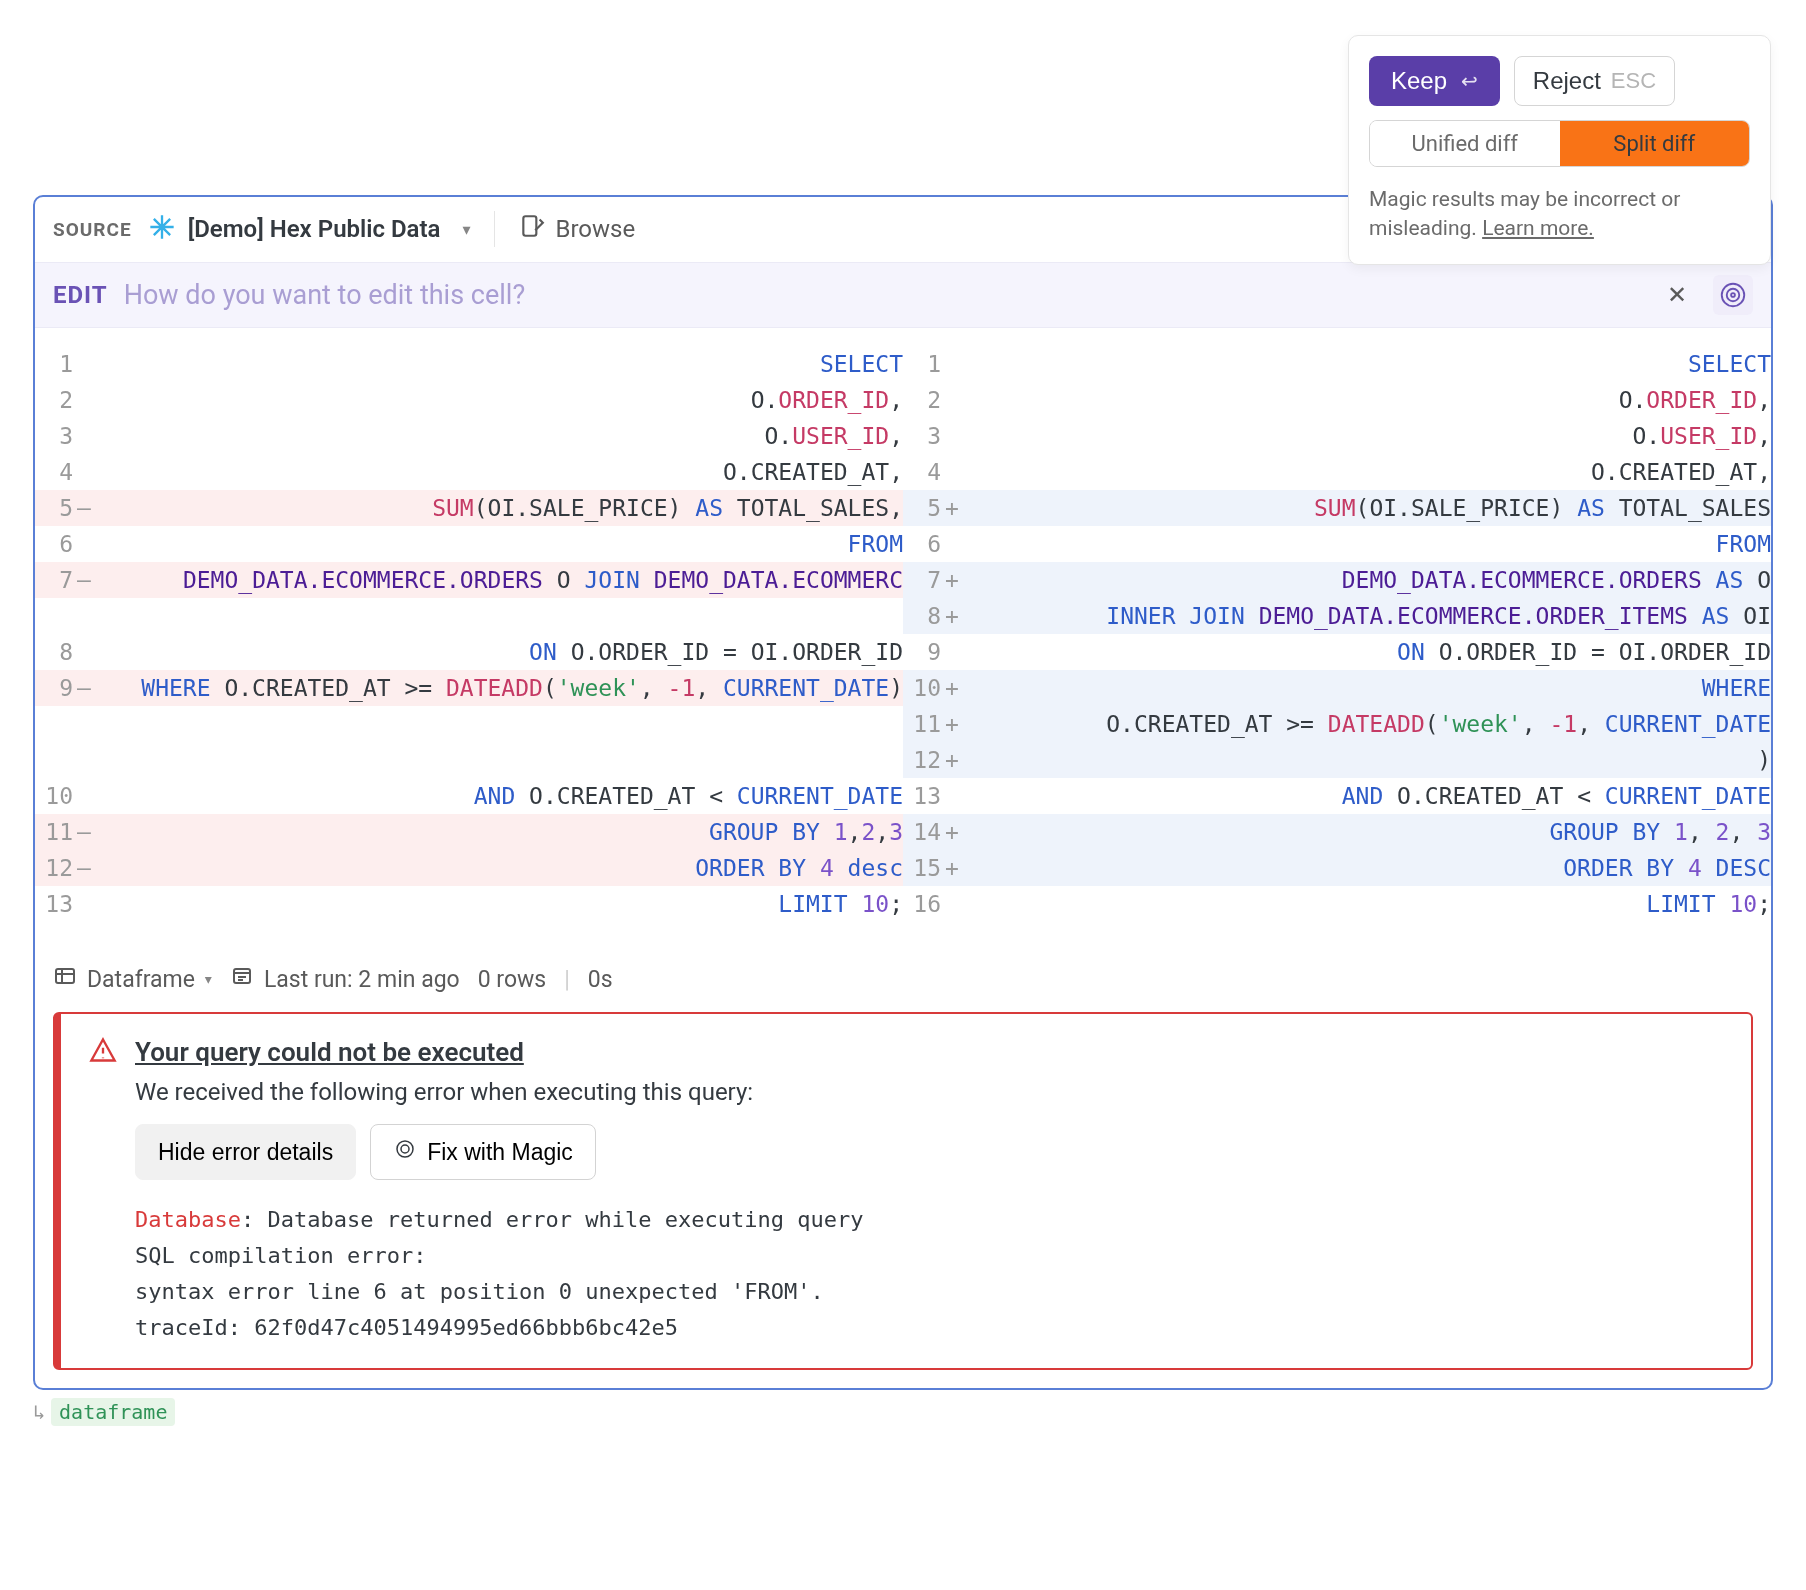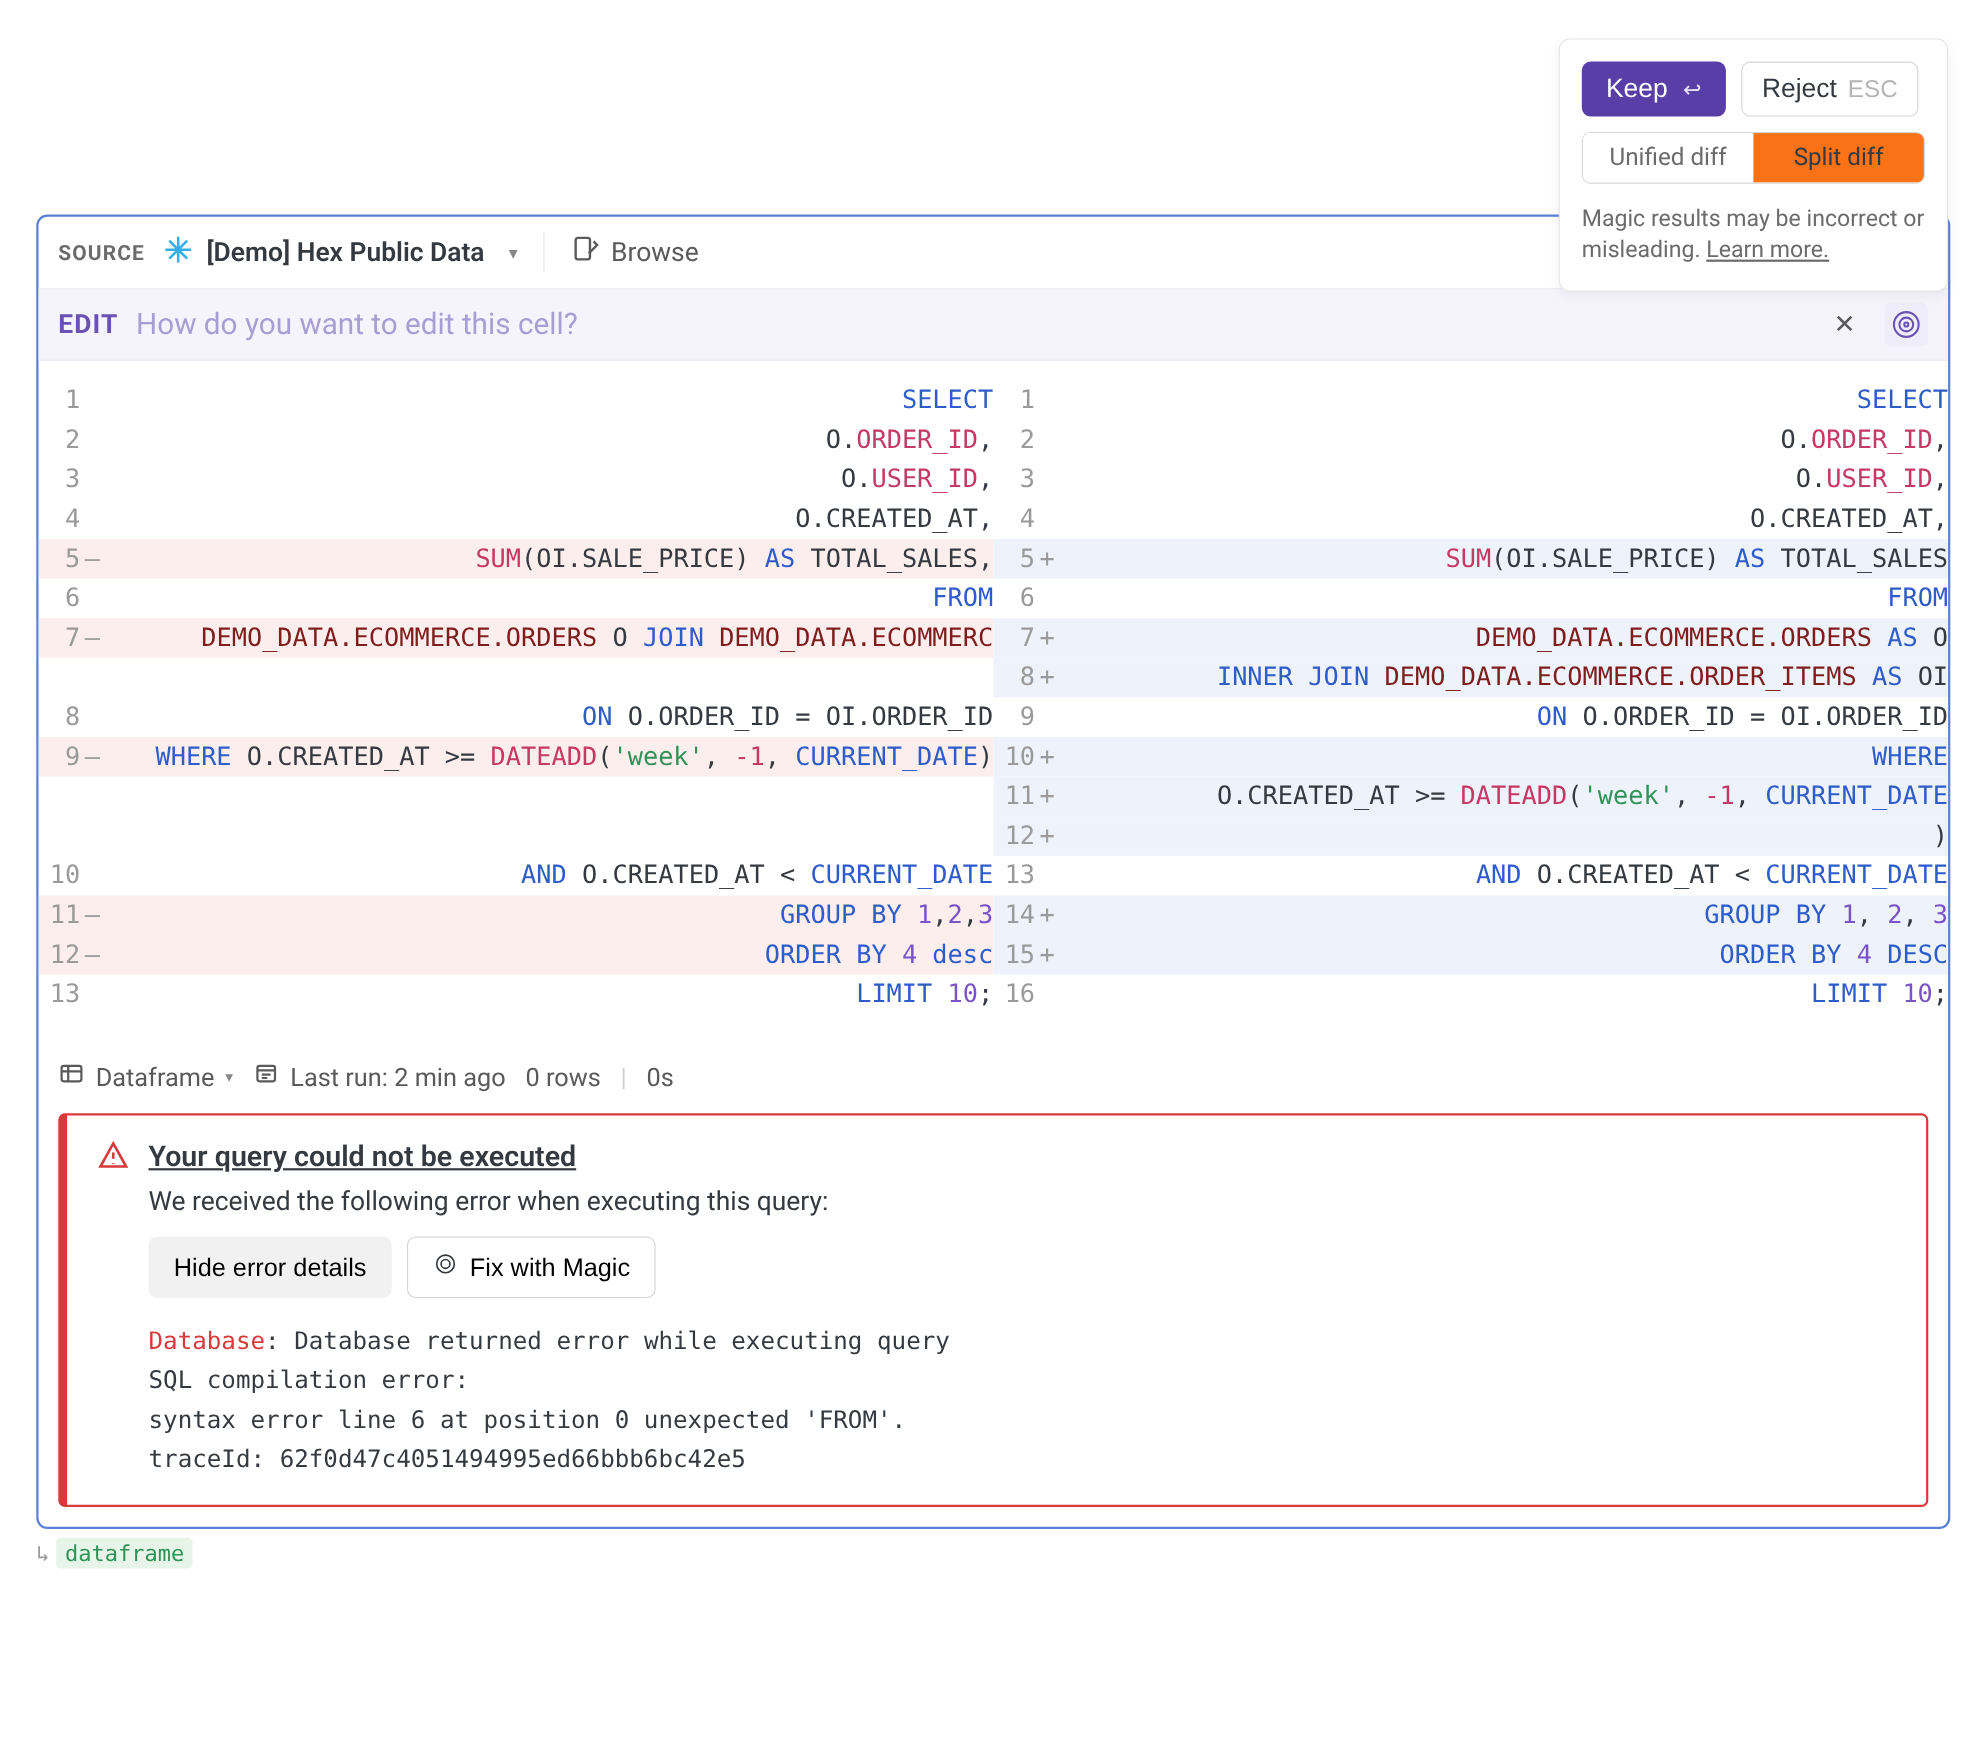--- a/index.html
+++ b/index.html
@@ -13,21 +13,21 @@
     position: relative;
     font-size: 15px;
     color: #343a40;
   }
 
   
   .popup {
     position: absolute;
     top: 35px;
     right: 35px;
-    width: 354px;
+    width: 423px;
     background: #fff;
     border: 1px solid #e5e5e5;
     border-radius: 10px;
     padding: 20px;
     box-shadow: 0 4px 12px rgba(0,0,0,0.05);
     z-index: 10;
   }
   .popup-row1 { display: flex; gap: 14px; margin-bottom: 14px; }
   .keep-btn {
     background: #5a3ea8;
@@ -158,21 +158,21 @@
     user-select: none;
   }
   .code { flex: 1; overflow: hidden; text-align: right; }
   .bg-del { background: #fdeeee; }
   .bg-add { background: #eef3fb; }
 
   .kw { color: #2e5cc9; }
   .col { color: #c53a65; }
   .fn { color: #c53a65; }
   .as { color: #2e5cc9; }
-  .tbl { color: #7f1d1d; }
+  .tbl { color: #4c1d95; }
   .str { color: #2f9257; }
   .num { color: #7a52c9; }
   .neg1 { color: #c53a65; }
   .txt { color: #343a40; }
 
   
   .status {
     display: flex;
     align-items: center;
     gap: 18px;

